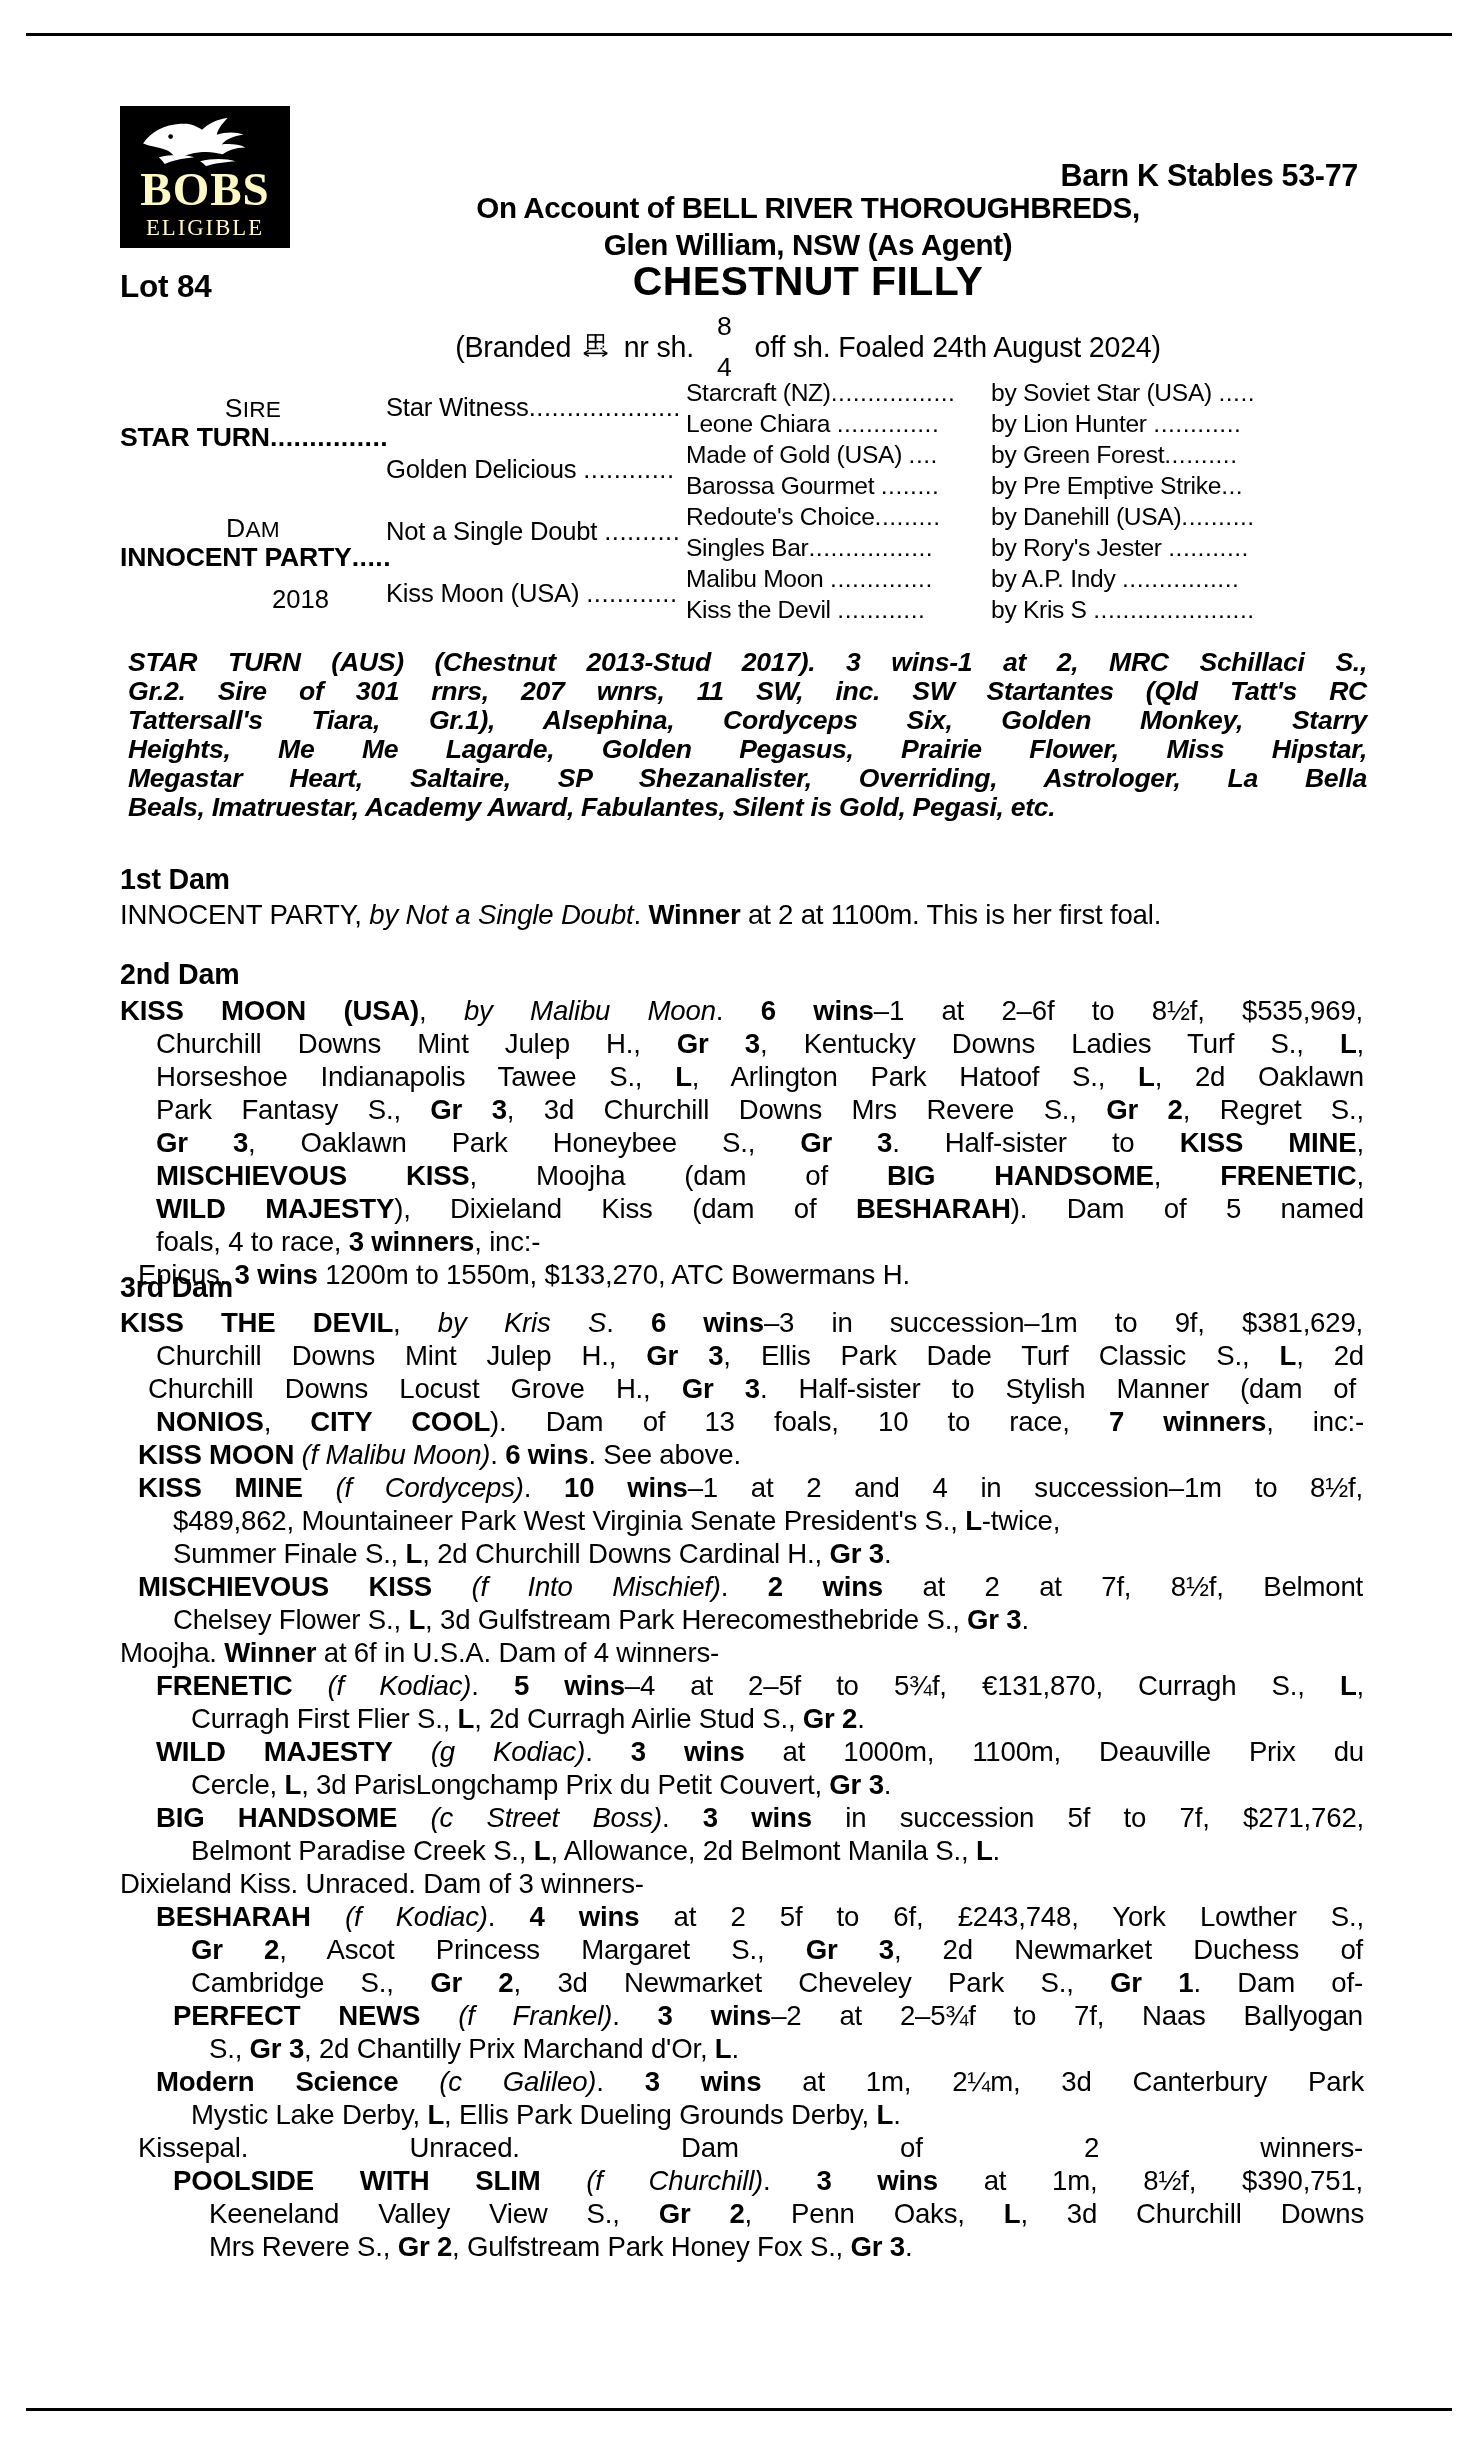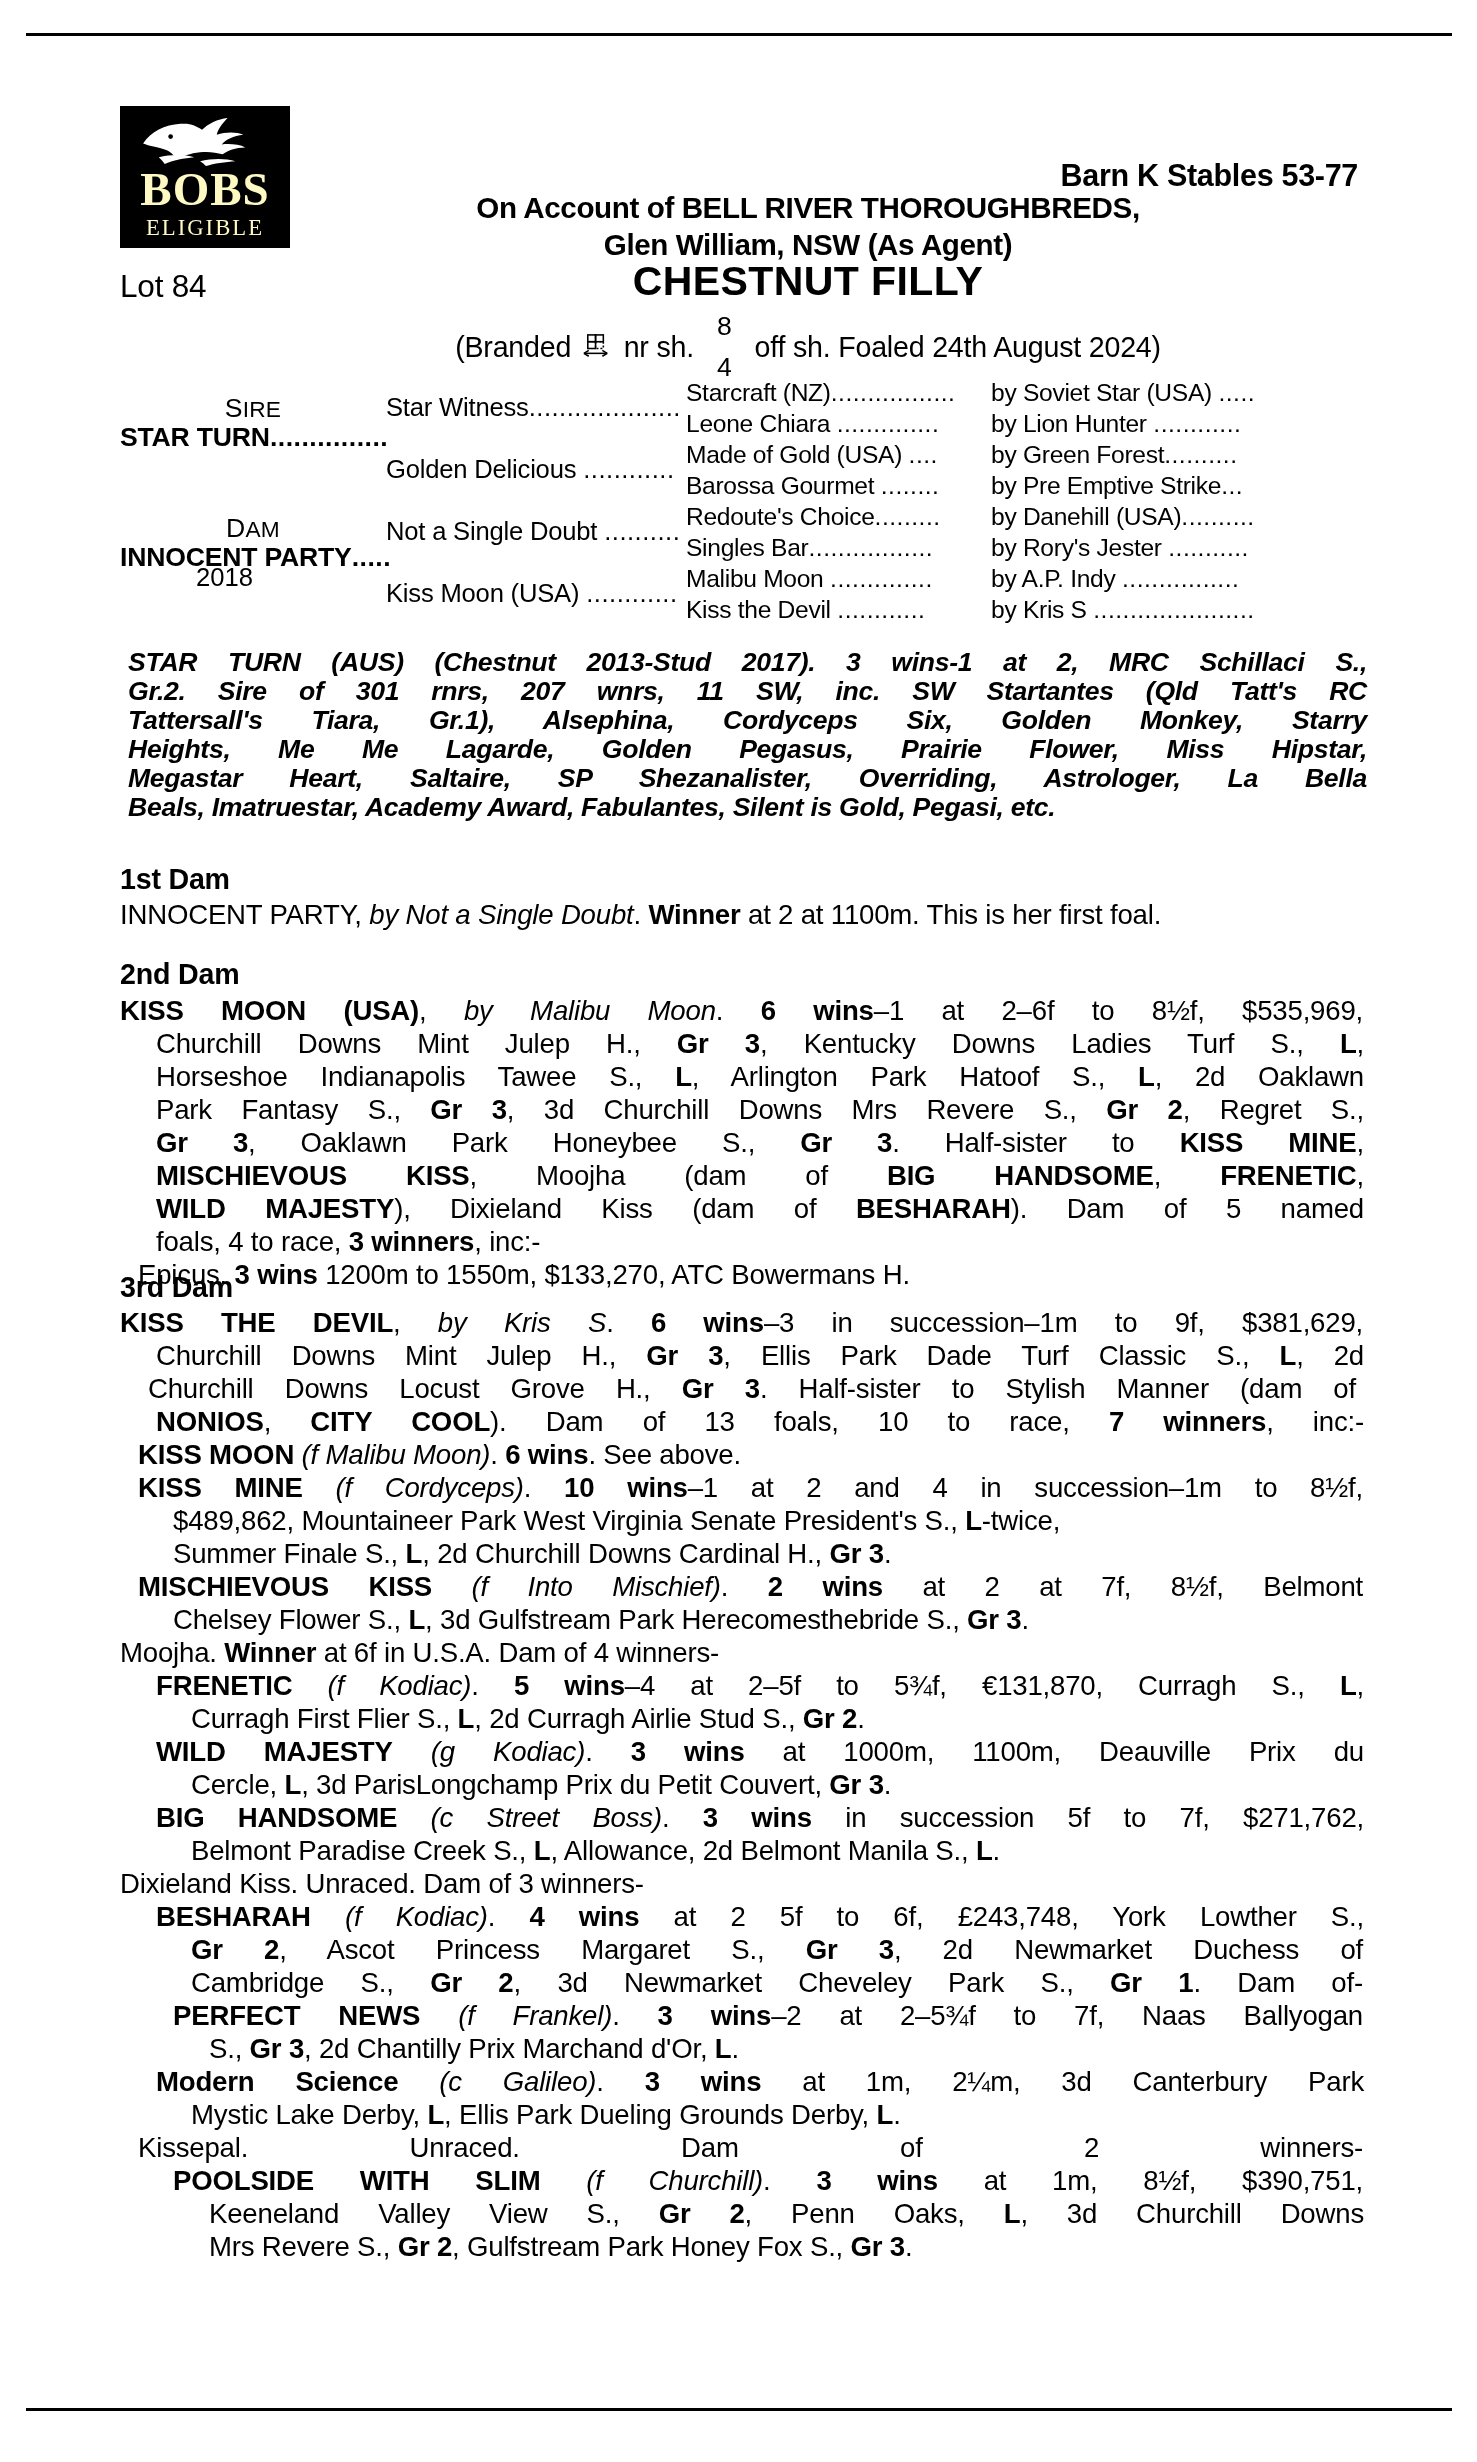--- a/index.html
+++ b/index.html
@@ -86,21 +86,21 @@
     font-size: 29.6px;
     font-weight: 700;
     line-height: 37px;
     letter-spacing: -0.4px;
   }
 
   .lot-label {
     position: absolute;
     left: 120px; top: 268px;
     font-size: 31.5px;
-    font-weight: 400;
+    font-weight: 700;
     letter-spacing: -0.2px;
   }
   .color-sex {
     position: absolute;
     left: 296px; top: 258px;
     width: 1024px;
     text-align: center;
     font-size: 41px;
     font-weight: 700;
     letter-spacing: 0.4px;
@@ -298,21 +298,21 @@
             <span>STAR TURN</span><span class="dots">...............</span>
           </div>
         </div>
         <div class="damblock">
           <div class="sm-cap" style="position:absolute; left:0; right:0; top:13.8px;">
             <span class="big">D</span><span>AM</span>
           </div>
           <div class="namebold" style="position:absolute; left:0; top:43px;">
             <span>INNOCENT PARTY</span><span class="dots">.....</span>
           </div>
-          <div class="yr" style="position:absolute; left:0; right:57px; top:63px;">2018</div>
+          <div class="yr" style="position:absolute; left:0; right:57px; top:85px;text-align:right;">2018</div>
         </div>
       </div>
 
       <div>
         <div class="g2cell">
             <span>Star Witness</span>
             <span class="dots">....................</span>
           </div>
         <div class="g2cell"><span>Golden Delicious</span>&nbsp;<span class="dots">............</span></div>
         <div class="g2cell"><span>Not a Single Doubt</span>&nbsp;<span class="dots">..........</span></div>

